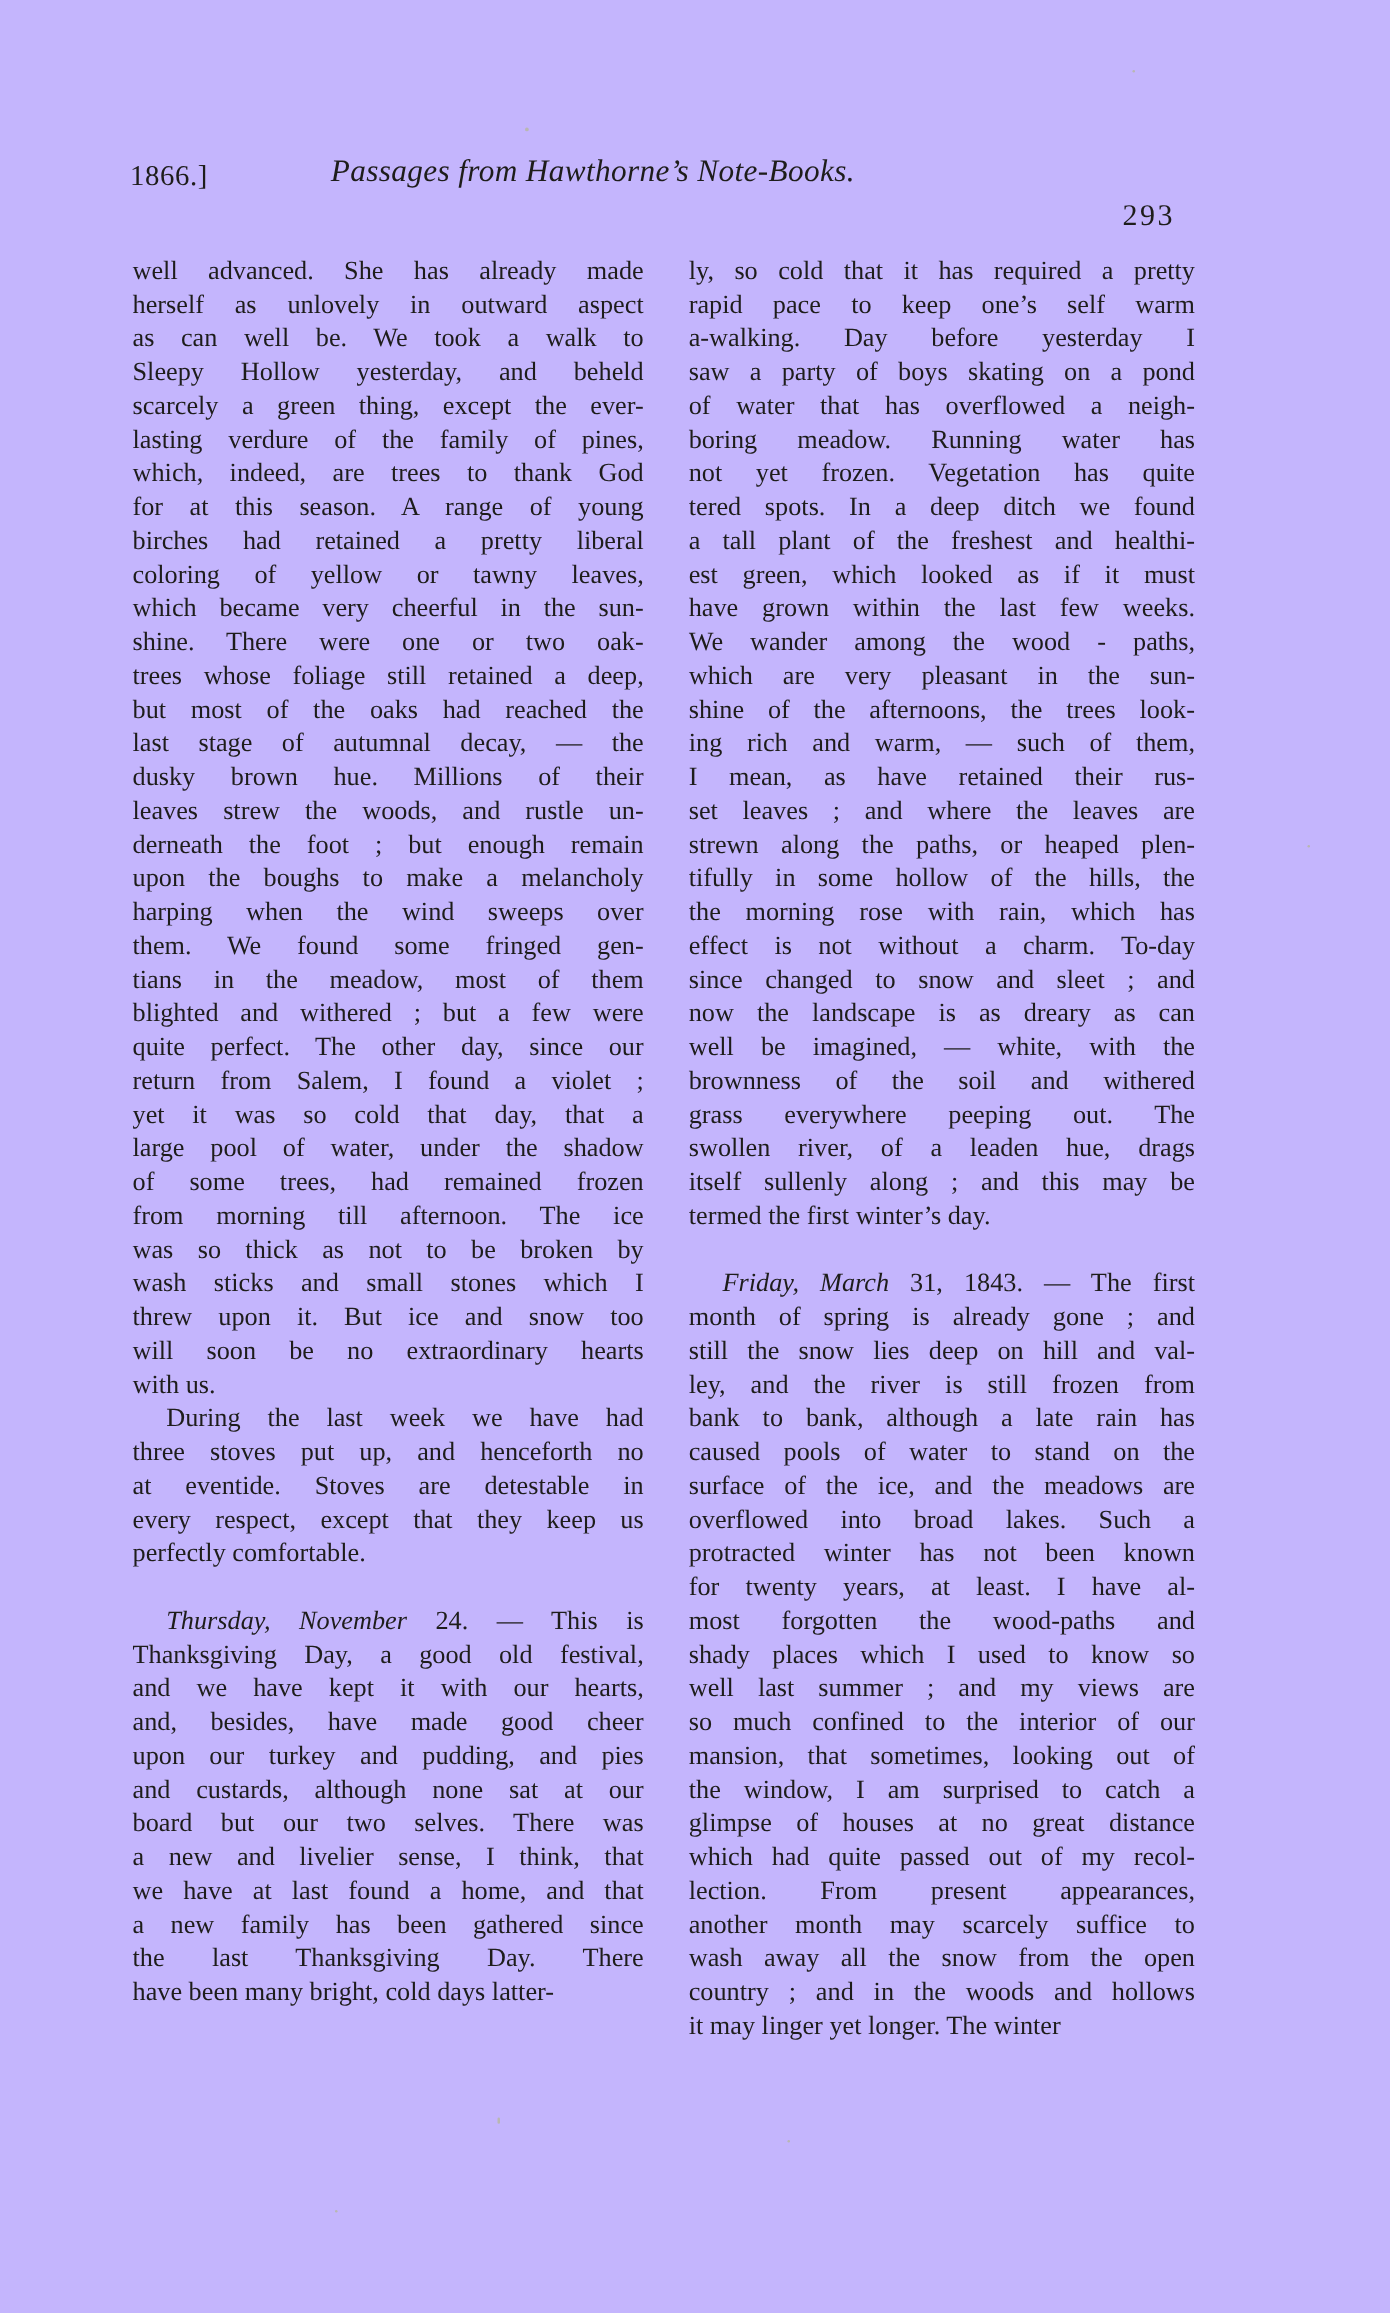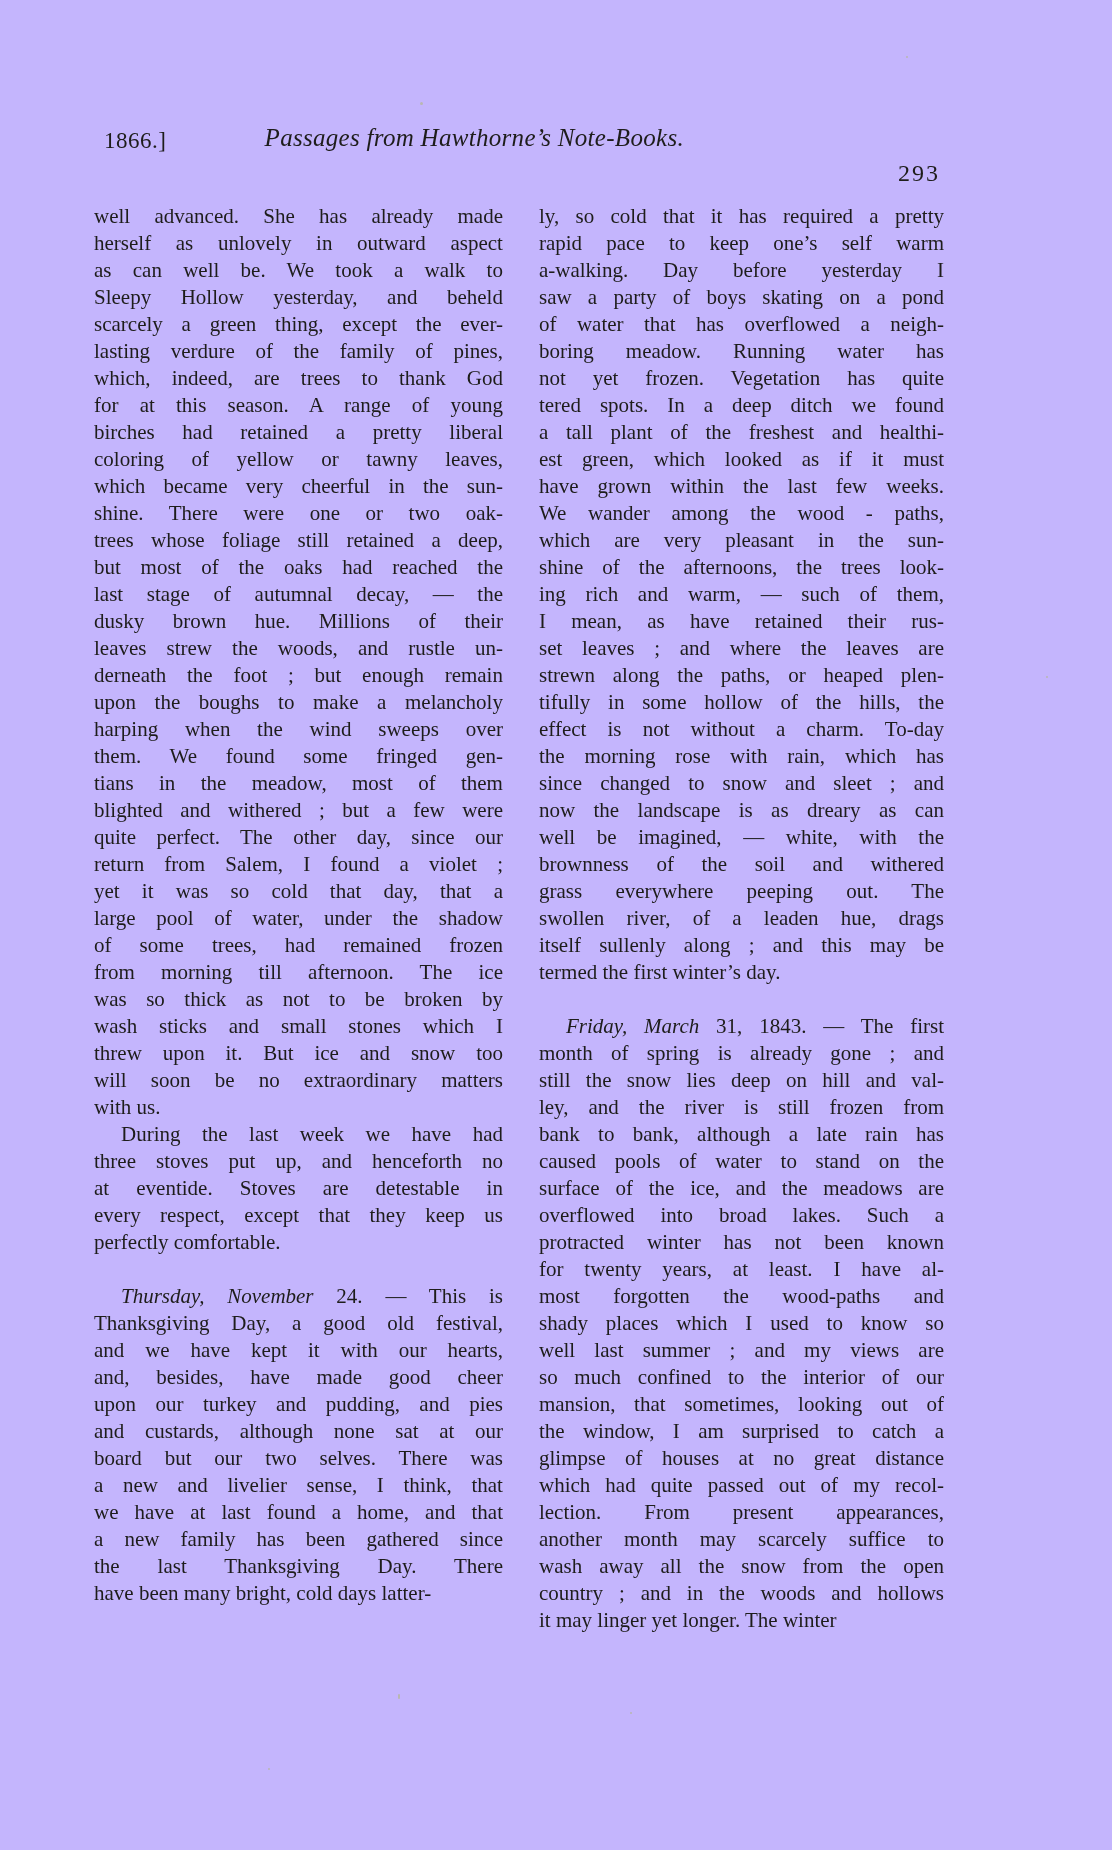--- a/index.html
+++ b/index.html
@@ -47,21 +47,21 @@
     left: 898px;
     top: 3px;
     font-size: 24px;
     letter-spacing: 2px;
     margin-top: 33px;
   }
   
   .columns {
     position: absolute;
     top: 203px;
-    left: 94px;
+    left: 106px;
     width: 850px;
     display: flex;
     gap: 36px;
   }
   .column {
     font-size: 21px;
     line-height: 27px;
   }
   .column.left  { width: 414px; }
   .column.right { width: 410px; }
@@ -131,21 +131,21 @@
           <div class="line">blighted and withered ; but a few were</div>
           <div class="line">quite perfect. The other day, since our</div>
           <div class="line">return from Salem, I found a violet ;</div>
           <div class="line">yet it was so cold that day, that a</div>
           <div class="line">large pool of water, under the shadow</div>
           <div class="line">of some trees, had remained frozen</div>
           <div class="line">from morning till afternoon. The ice</div>
           <div class="line">was so thick as not to be broken by</div>
           <div class="line">wash sticks and small stones which I</div>
           <div class="line">threw upon it. But ice and snow too</div>
-          <div class="line">will soon be no extraordinary matters</div>
+          <div class="line">will soon be no extraordinary hearts</div>
           <div class="line last">with us.</div>
         </div>
         <div class="para indent">
           <div class="line first">During the last week we have had</div>
           <div class="line">three stoves put up, and henceforth no</div>
           <div class="line">at eventide. Stoves are detestable in</div>
           <div class="line">every respect, except that they keep us</div>
           <div class="line last">perfectly comfortable.</div>
         </div>
         <div class="para indent space-before">
@@ -177,22 +177,22 @@
           <div class="line">est green, which looked as if it must</div>
           <div class="line">have grown within the last few weeks.</div>
           <div class="line">We wander among the wood - paths,</div>
           <div class="line">which are very pleasant in the sun-</div>
           <div class="line">shine of the afternoons, the trees look-</div>
           <div class="line">ing rich and warm, — such of them,</div>
           <div class="line">I mean, as have retained their rus-</div>
           <div class="line">set leaves ; and where the leaves are</div>
           <div class="line">strewn along the paths, or heaped plen-</div>
           <div class="line">tifully in some hollow of the hills, the</div>
+          <div class="line">the morning rose with rain, which has</div>
           <div class="line">effect is not without a charm. To-day</div>
-          <div class="line">the morning rose with rain, which has</div>
           <div class="line">since changed to snow and sleet ; and</div>
           <div class="line">now the landscape is as dreary as can</div>
           <div class="line">well be imagined, — white, with the</div>
           <div class="line">brownness of the soil and withered</div>
           <div class="line">grass everywhere peeping out. The</div>
           <div class="line">swollen river, of a leaden hue, drags</div>
           <div class="line">itself sullenly along ; and this may be</div>
           <div class="line last">termed the first winter’s day.</div>
         </div>
         <div class="para indent space-before">

